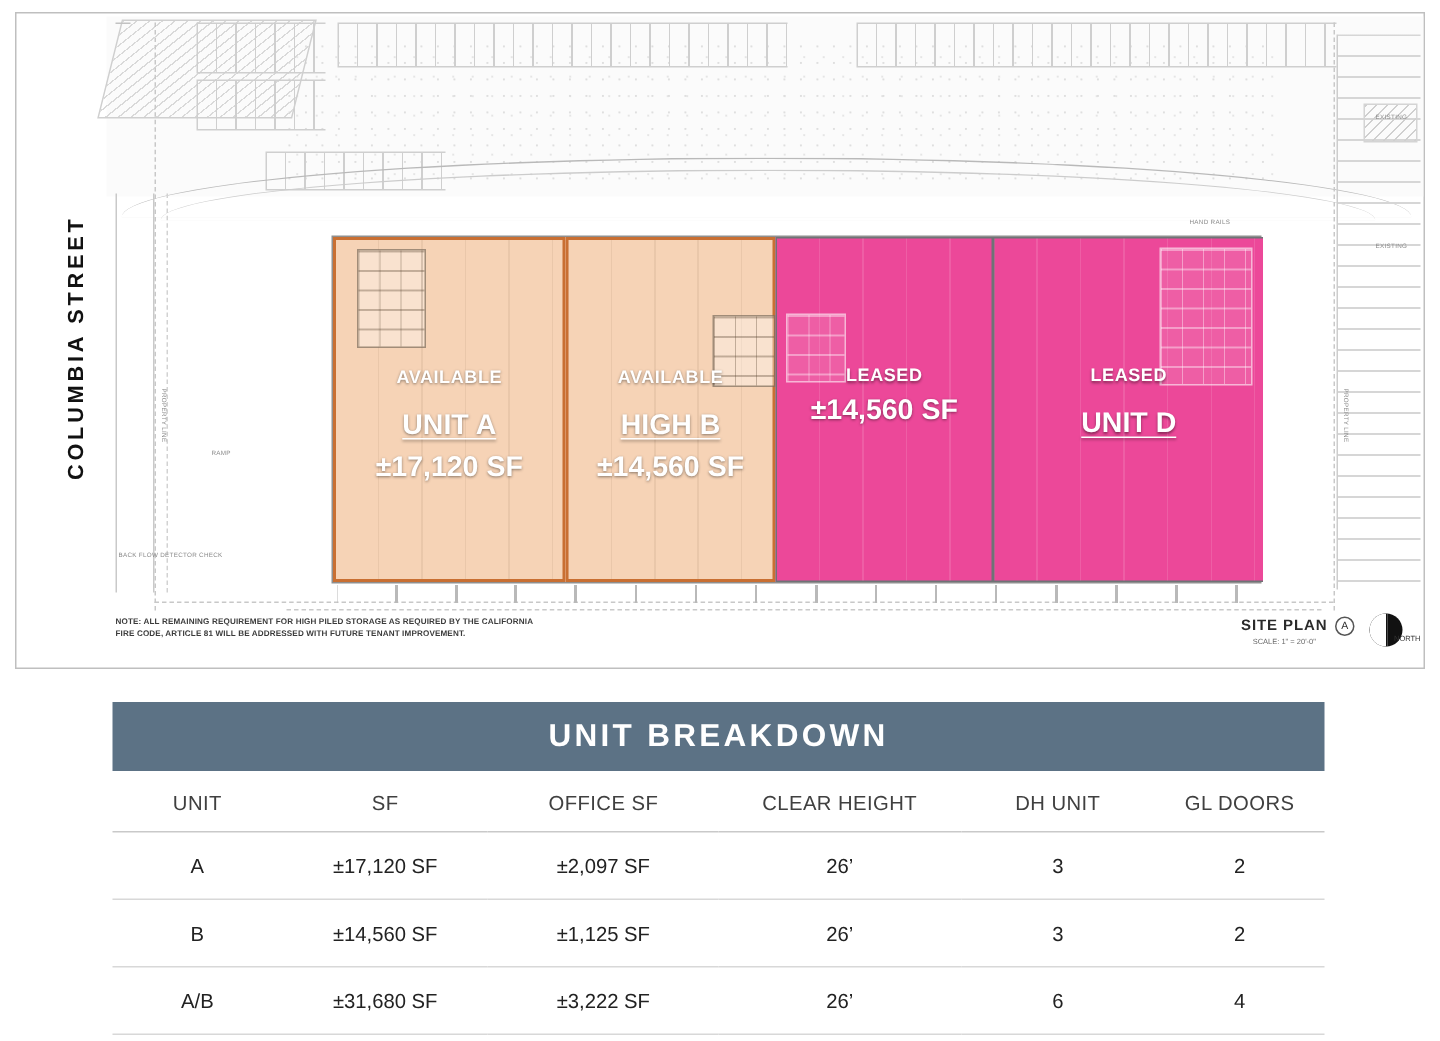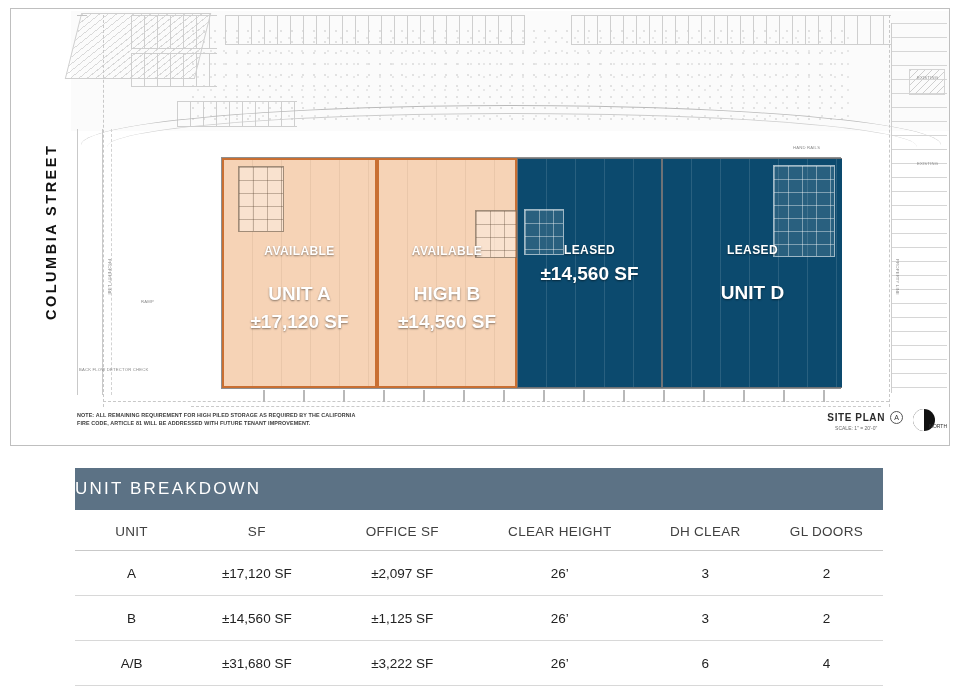--- a/index.html
+++ b/index.html
@@ -71,43 +71,43 @@
     position: absolute;
     left: 210px; top: 148px; width: 620px; height: 232px;
     border: 1.5px solid #8f8f8f;
     background: #ffffff;
   }
   .unit {
     position: absolute; top: 0; height: 100%;
     border-right: 2px solid #c06a3a;
   }
   .unit.avail { background: #f6d3b6; border: 2px solid #c96f32; }
-  .unit.leased { background: #0c4a6e; border: 1.5px solid #6f7276; }
+  .unit.leased { background: #ec4899; border: 1.5px solid #6f7276; }
 
   .unit-inner-lines {
     position: absolute; inset: 0;
     background-image:
       repeating-linear-gradient(to right, rgba(255,255,255,0) 0 28px, rgba(120,90,60,.18) 28px 29px);
     opacity: .55;
   }
   .leased .unit-inner-lines {
     background-image:
       repeating-linear-gradient(to right, rgba(255,255,255,0) 0 28px, rgba(255,255,255,.22) 28px 29px);
   }
 
   .unit-label {
     position: absolute; left: 0; right: 0; top: 84px;
     text-align: center; color: #ffffff;
     text-shadow: 0 1px 2px rgba(0,0,0,.45);
     font-weight: 700;
   }
   .unit-label .status { font-size: 12px; letter-spacing: .4px; }
   .unit-label .name {
-    font-size: 19px; margin-top: 25px;
-    text-underline-offset: 3px;
+    font-size: 19px; margin-top: 15px;
+    text-decoration: underline; text-underline-offset: 3px;
   }
   .unit-label .sf { font-size: 19px; margin-top: 6px; }
 
   
   .office {
     position: absolute;
     border: 1px solid rgba(90,70,50,.55);
     background: rgba(255,255,255,.35);
   }
   .office.dark { border-color: rgba(255,255,255,.55); background: rgba(255,255,255,.12); }
@@ -203,23 +203,23 @@
     position: absolute; right: 2px; top: 414px; font-size: 5px; color: #333;
   }
 
   
   .table-wrap {
     position: absolute; left: 75px; top: 468px; width: 808px;
   }
   .tbl-head {
     background: #5c7285;
     color: #ffffff;
-    text-align: left;
-    font-size: 17px;
-    font-weight: 400;
+    text-align: center;
+    font-size: 21px;
+    font-weight: 700;
     letter-spacing: 2.2px;
     padding: 11px 0 11px 0;
   }
   table {
     width: 100%; border-collapse: collapse; table-layout: fixed;
   }
   thead th {
     font-size: 13.5px; font-weight: 400; color: #404040;
     padding: 14px 0 11px 0;
     border-bottom: 1px solid #c9c9c9;
@@ -364,21 +364,21 @@
           <col class="c3">
           <col class="c4">
           <col class="c5">
       </colgroup>
       <thead>
         <tr>
           <th>UNIT</th>
           <th>SF</th>
           <th>OFFICE SF</th>
           <th>CLEAR HEIGHT</th>
-          <th>DH CLEAR</th>
+          <th>DH UNIT</th>
           <th>GL DOORS</th>
         </tr>
       </thead>
       <tbody>
         <tr>
           <td>A</td>
           <td>±17,120 SF</td>
           <td>±2,097 SF</td>
           <td>26’</td>
           <td>3</td>

